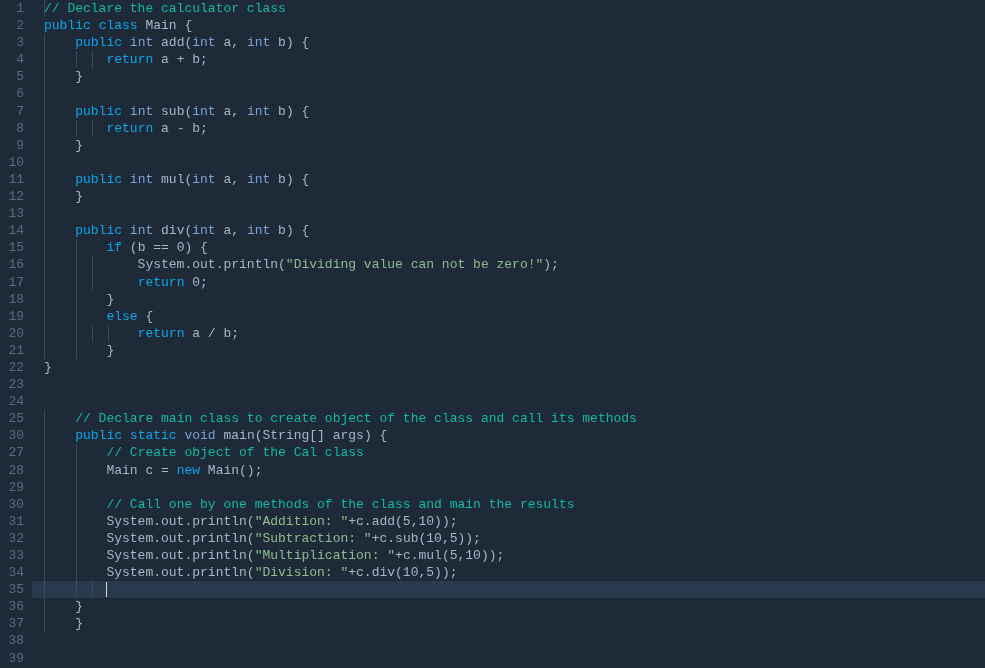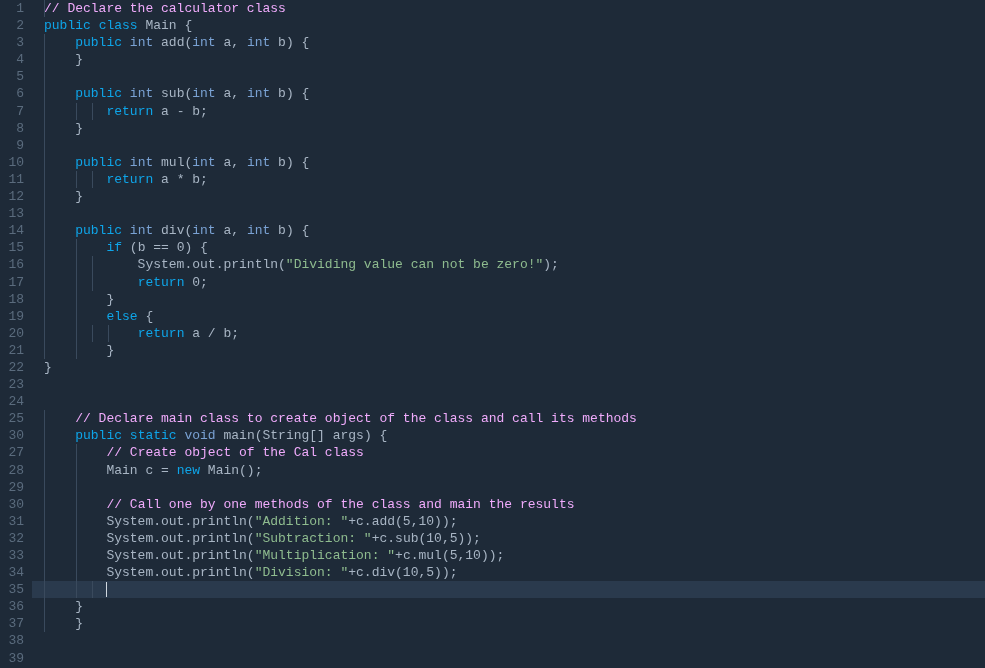--- a/index.html
+++ b/index.html
@@ -42,21 +42,21 @@
   display: inline-block;
   width: 1px;
   height: 17.1px;
   background: #3a4a5d;
   vertical-align: top;
   position: absolute;
 }
 .kw { color: #0ea5e9; }
 .type { color: #7aa2d4; }
 .str { color: #8fbc8f; }
-.cmt { color: #f0abfc; }
+.cmt { color: #14b8a6; }
 .punct { color: #a8b5c4; }
 .cursor {
   display: inline-block;
   width: 1px;
   height: 15px;
   background: #d0d8e0;
   vertical-align: middle;
 }
 </style>
 </head>
@@ -101,28 +101,28 @@
       <div class="ln">35</div>
       <div class="ln">36</div>
       <div class="ln">37</div>
       <div class="ln">38</div>
       <div class="ln">39</div>
     </div>
   <div class="code" id="code">
       <div class="line"><span class="guide" style="left: 12px;"></span><span class="cmt">// Declare the calculator class</span></div>
       <div class="line"><span class="kw">public</span><span class="punct"> </span><span class="kw">class</span><span class="punct"> Main {</span></div>
       <div class="line"><span class="guide" style="left: 12px;"></span><span class="punct">    </span><span class="kw">public</span><span class="punct"> </span><span class="type">int</span><span class="punct"> add(</span><span class="type">int</span><span class="punct"> a, </span><span class="type">int</span><span class="punct"> b) {</span></div>
+      <div class="line"><span class="guide" style="left: 12px;"></span><span class="guide" style="left: 44px;"></span><span class="guide" style="left: 60px;"></span><span class="punct">        </span><span class="kw">return</span><span class="punct"> a + b;</span></div>
       <div class="line"><span class="guide" style="left: 12px;"></span><span class="punct">    }</span></div>
       <div class="line"><span class="guide" style="left: 12px;"></span><span class="punct"></span></div>
       <div class="line"><span class="guide" style="left: 12px;"></span><span class="punct">    </span><span class="kw">public</span><span class="punct"> </span><span class="type">int</span><span class="punct"> sub(</span><span class="type">int</span><span class="punct"> a, </span><span class="type">int</span><span class="punct"> b) {</span></div>
       <div class="line"><span class="guide" style="left: 12px;"></span><span class="guide" style="left: 44px;"></span><span class="guide" style="left: 60px;"></span><span class="punct">        </span><span class="kw">return</span><span class="punct"> a - b;</span></div>
       <div class="line"><span class="guide" style="left: 12px;"></span><span class="punct">    }</span></div>
       <div class="line"><span class="guide" style="left: 12px;"></span><span class="punct"></span></div>
       <div class="line"><span class="guide" style="left: 12px;"></span><span class="punct">    </span><span class="kw">public</span><span class="punct"> </span><span class="type">int</span><span class="punct"> mul(</span><span class="type">int</span><span class="punct"> a, </span><span class="type">int</span><span class="punct"> b) {</span></div>
-      <div class="line"><span class="guide" style="left: 12px;"></span><span class="guide" style="left: 44px;"></span><span class="guide" style="left: 60px;"></span><span class="punct">        </span><span class="kw">return</span><span class="punct"> a * b;</span></div>
       <div class="line"><span class="guide" style="left: 12px;"></span><span class="punct">    }</span></div>
       <div class="line"><span class="guide" style="left: 12px;"></span><span class="punct"></span></div>
       <div class="line"><span class="guide" style="left: 12px;"></span><span class="punct">    </span><span class="kw">public</span><span class="punct"> </span><span class="type">int</span><span class="punct"> div(</span><span class="type">int</span><span class="punct"> a, </span><span class="type">int</span><span class="punct"> b) {</span></div>
       <div class="line"><span class="guide" style="left: 12px;"></span><span class="guide" style="left: 44px;"></span><span class="punct">        </span><span class="kw">if</span><span class="punct"> (b == 0) {</span></div>
       <div class="line"><span class="guide" style="left: 12px;"></span><span class="guide" style="left: 44px;"></span><span class="guide" style="left: 60px;"></span><span class="punct">            System.out.println(</span><span class="str">"Dividing value can not be zero!"</span><span class="punct">);</span></div>
       <div class="line"><span class="guide" style="left: 12px;"></span><span class="guide" style="left: 44px;"></span><span class="guide" style="left: 60px;"></span><span class="punct">            </span><span class="kw">return</span><span class="punct"> 0;</span></div>
       <div class="line"><span class="guide" style="left: 12px;"></span><span class="guide" style="left: 44px;"></span><span class="punct">        }</span></div>
       <div class="line"><span class="guide" style="left: 12px;"></span><span class="guide" style="left: 44px;"></span><span class="punct">        </span><span class="kw">else</span><span class="punct"> {</span></div>
       <div class="line"><span class="guide" style="left: 12px;"></span><span class="guide" style="left: 44px;"></span><span class="guide" style="left: 60px;"></span><span class="guide" style="left: 76px;"></span><span class="punct">            </span><span class="kw">return</span><span class="punct"> a / b;</span></div>
       <div class="line"><span class="guide" style="left: 12px;"></span><span class="guide" style="left: 44px;"></span><span class="punct">        }</span></div>

